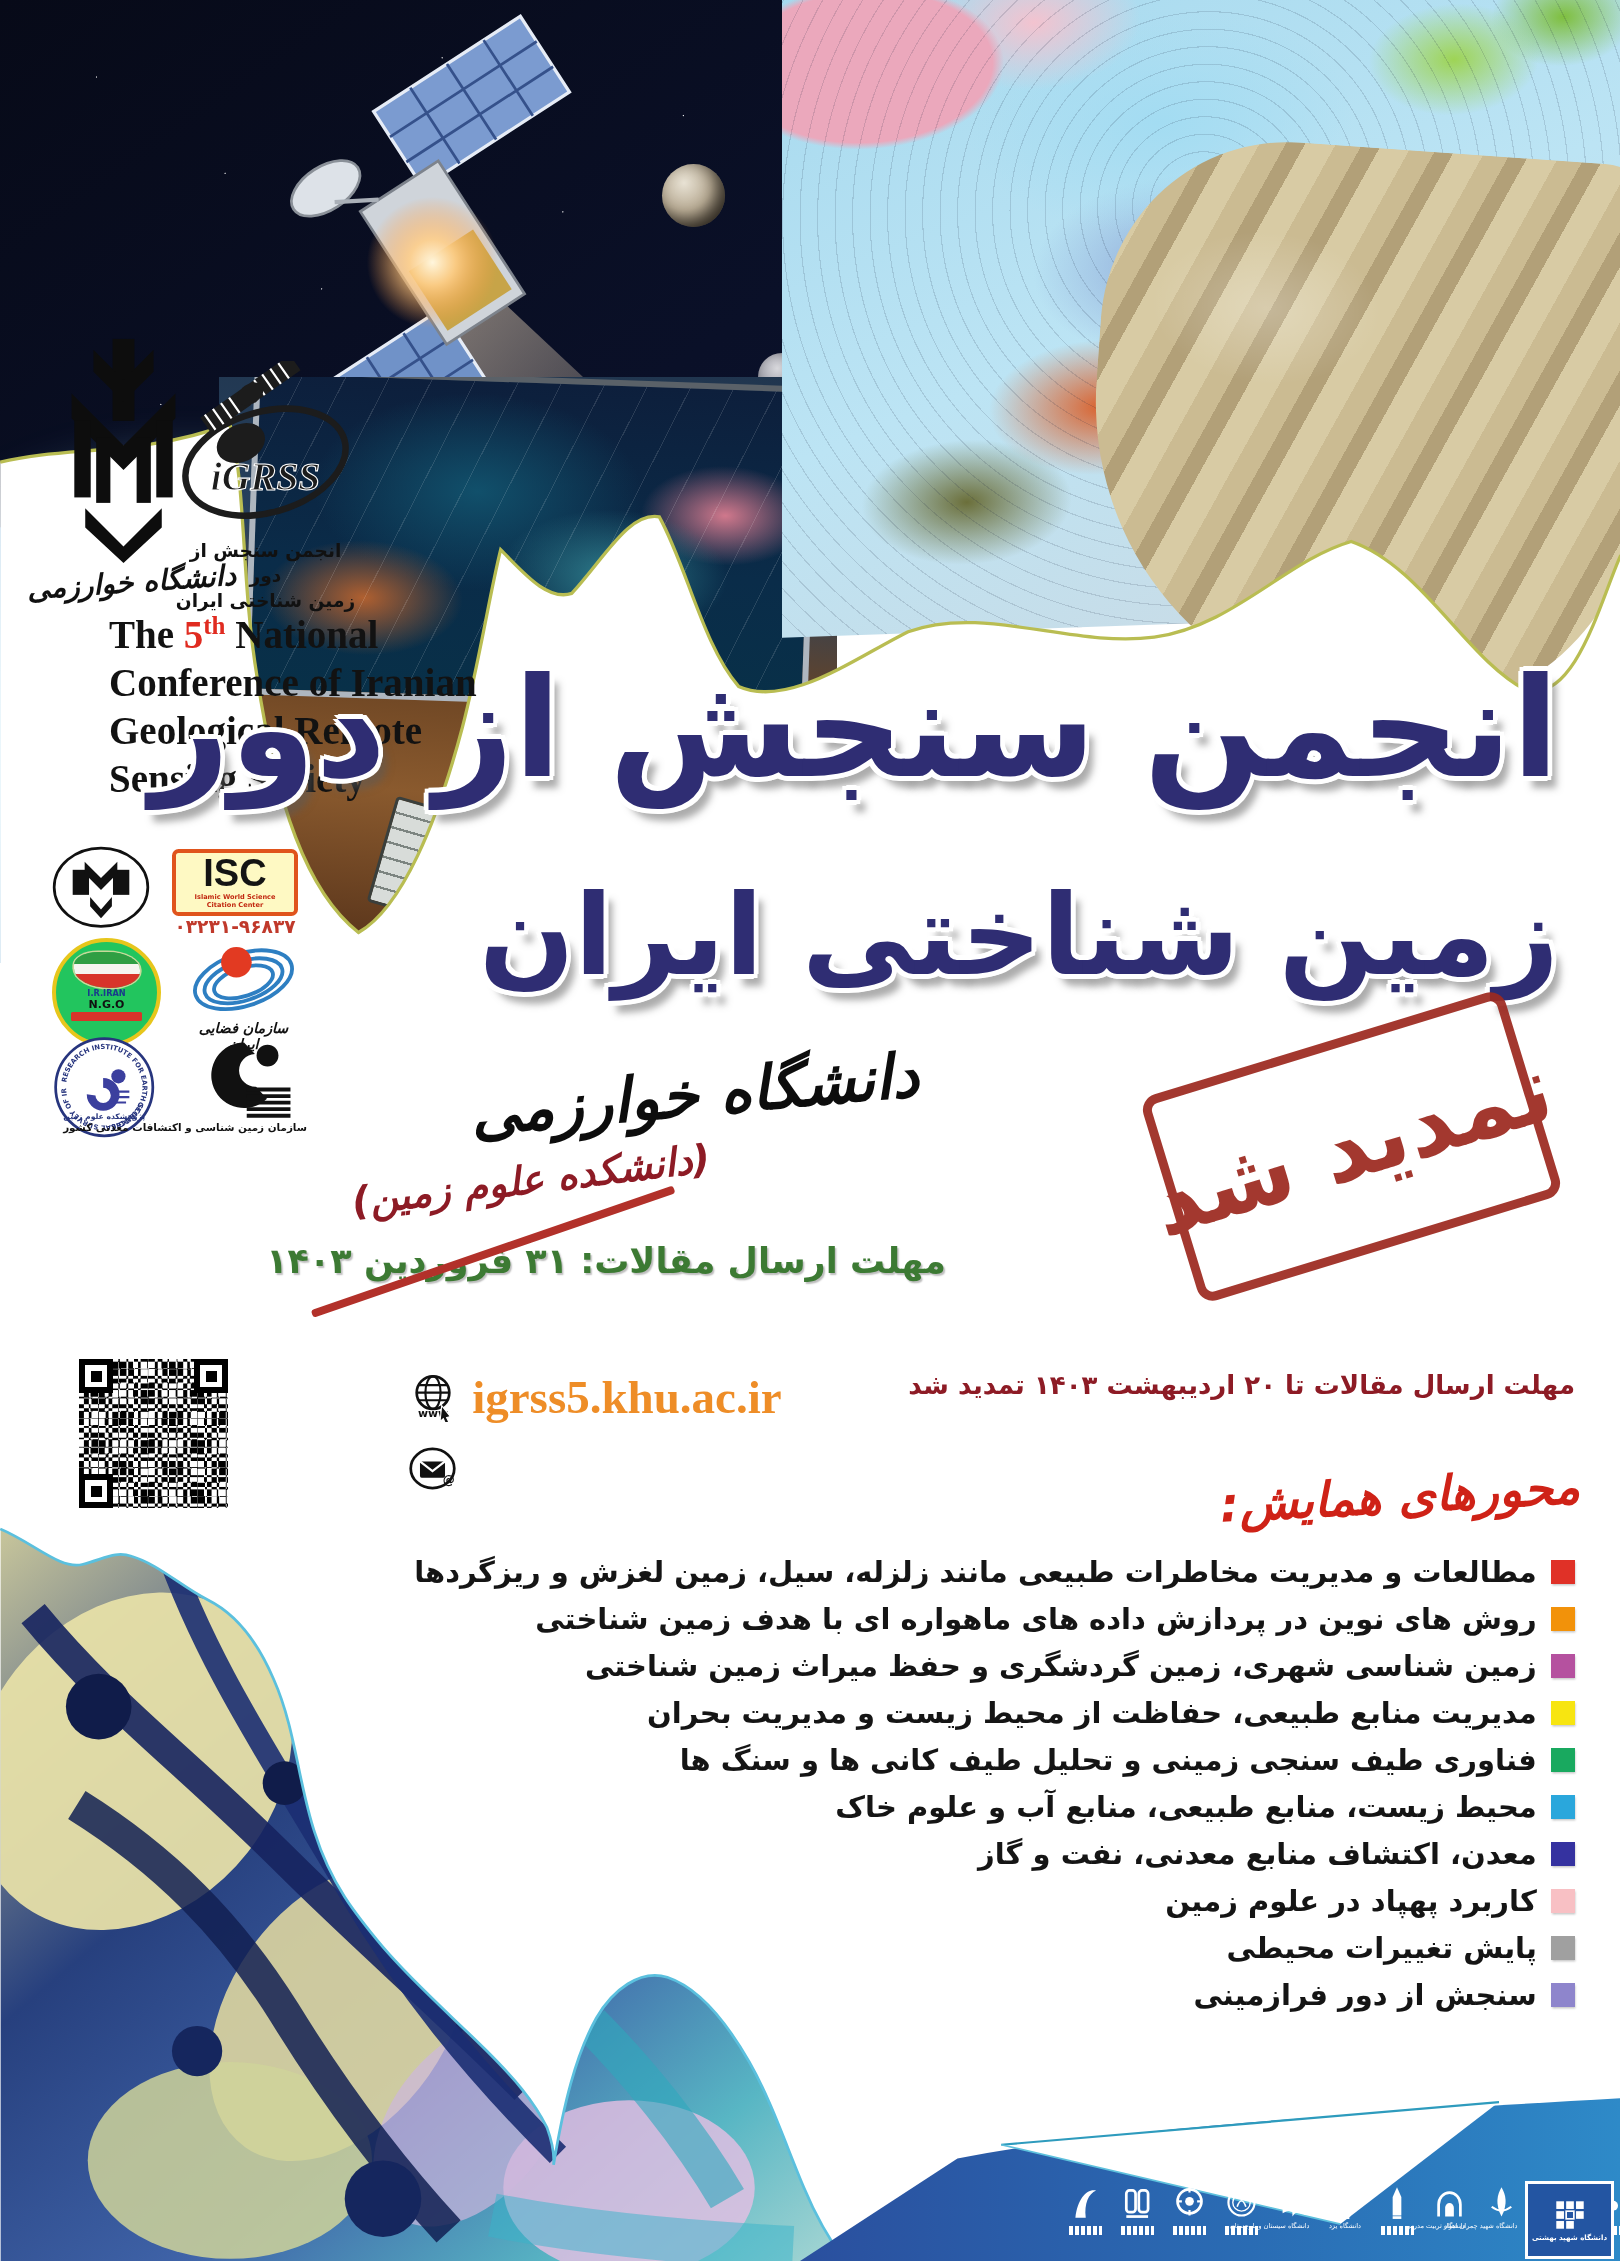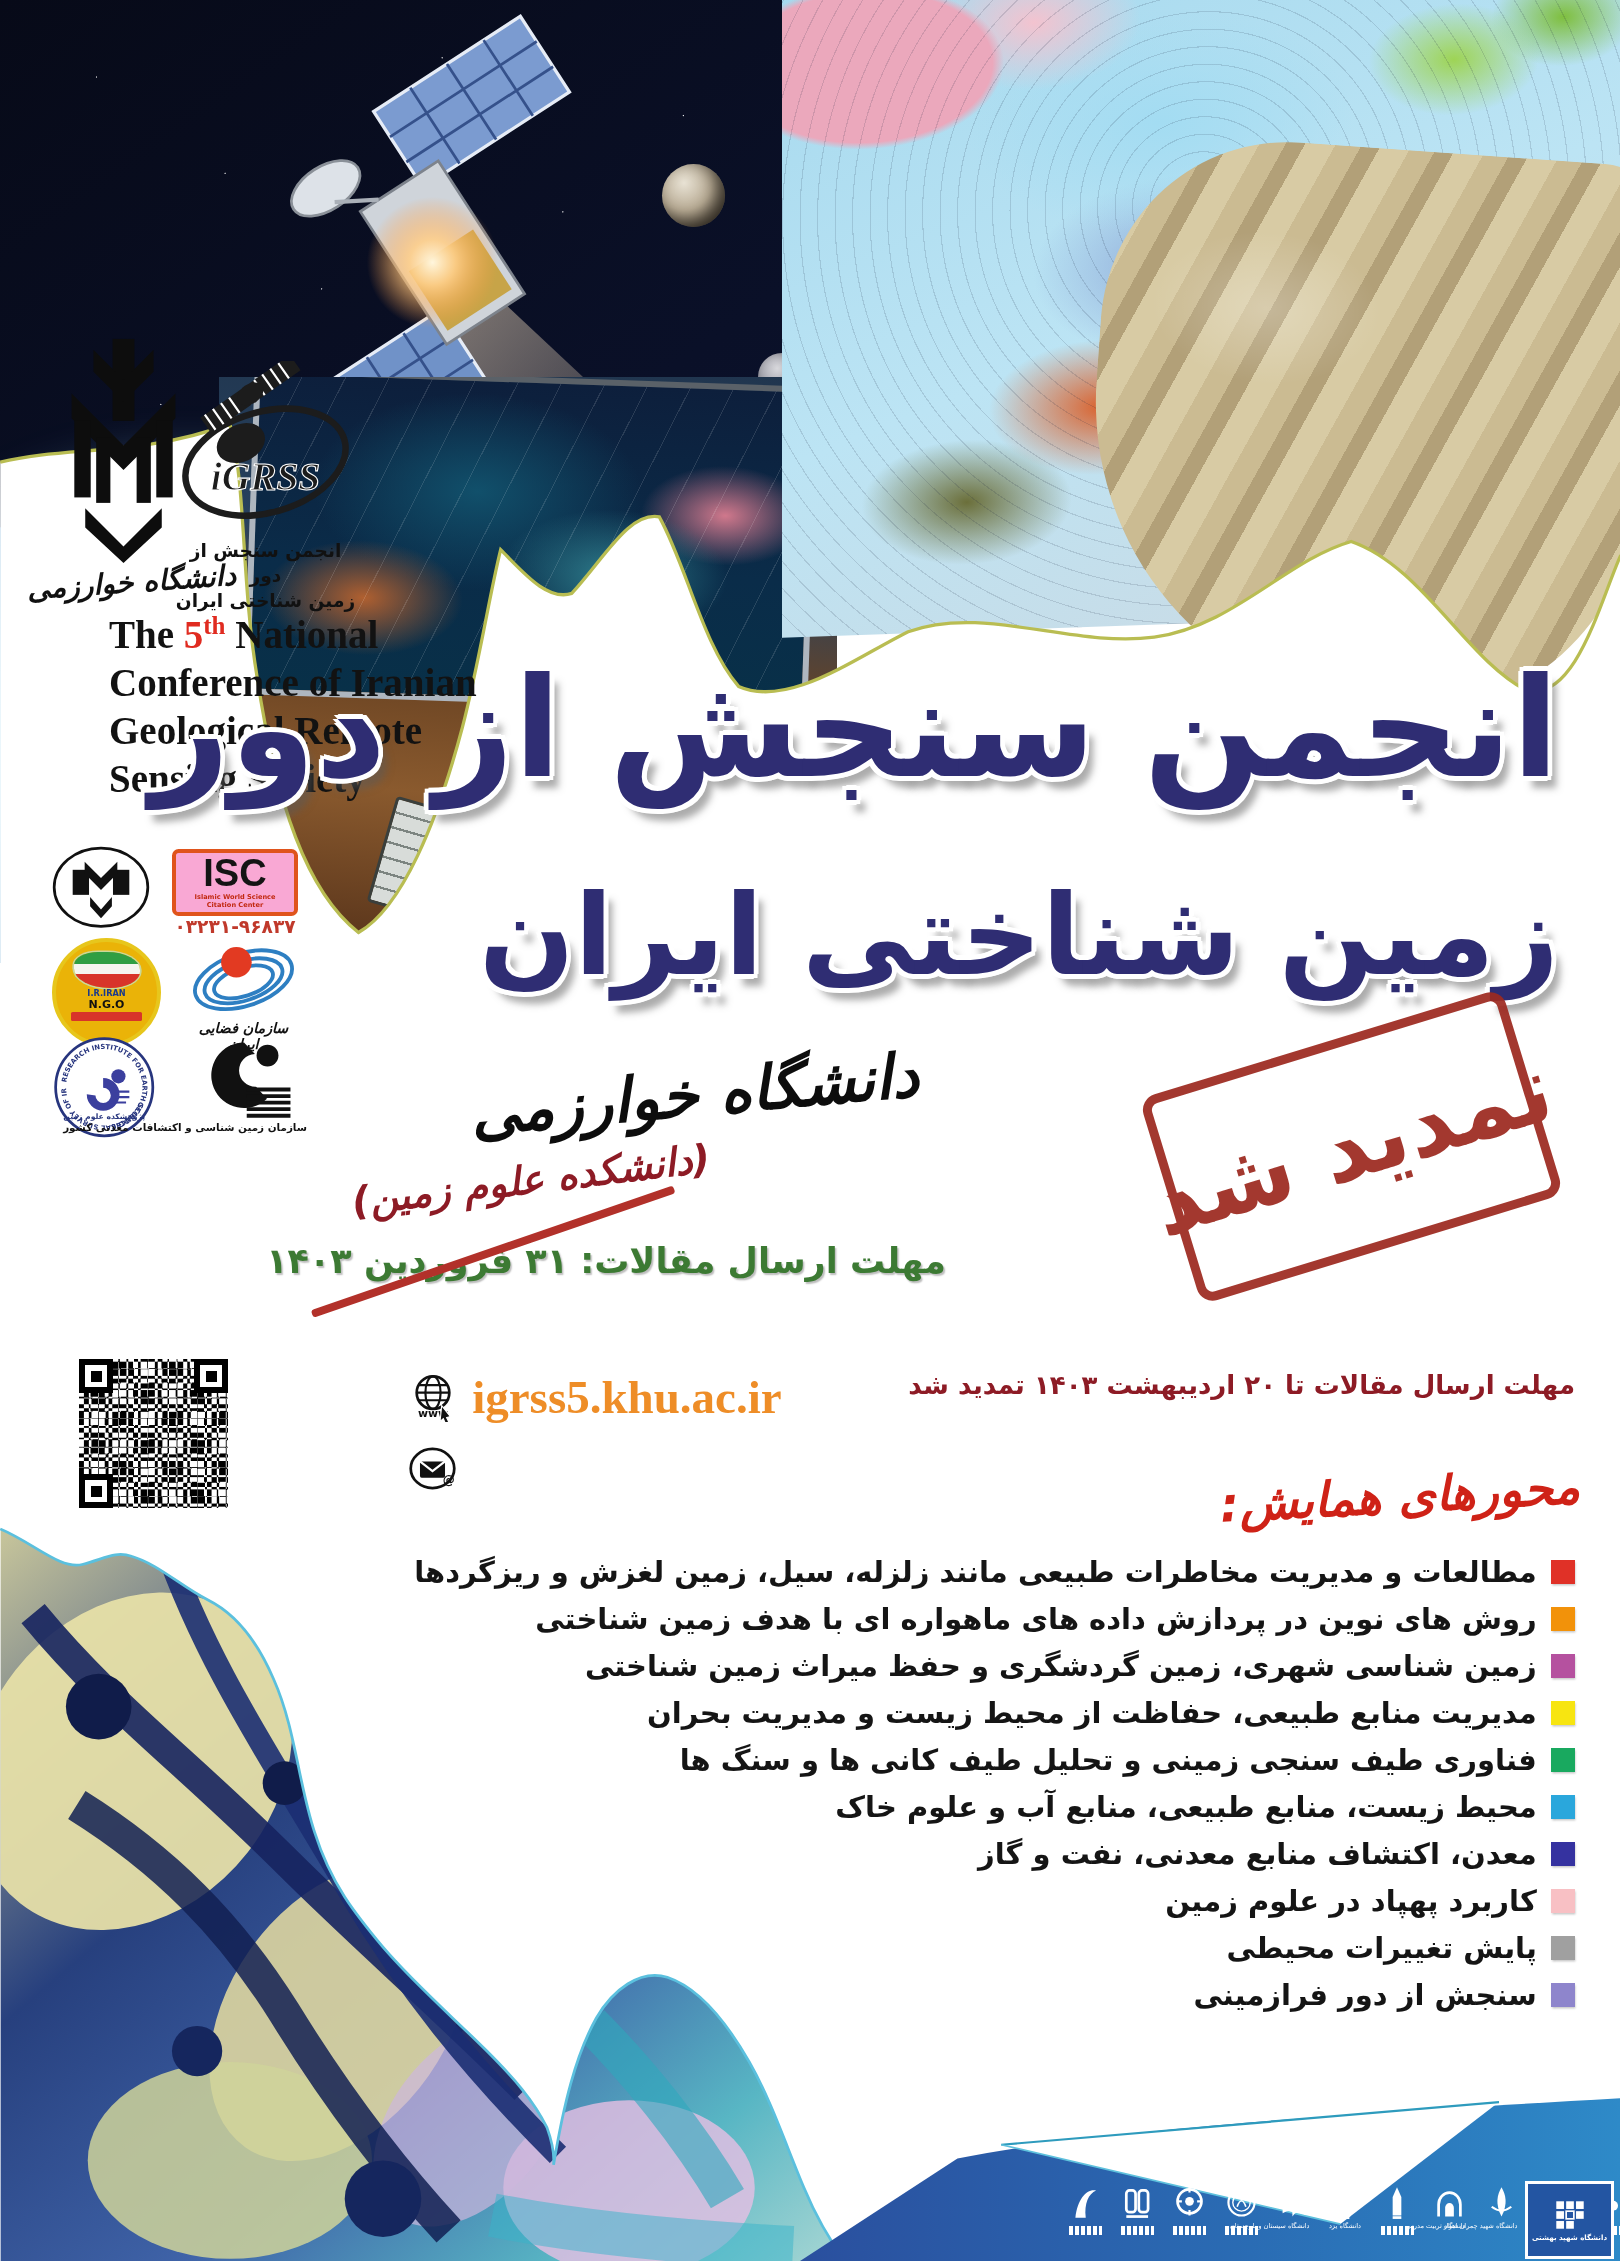--- a/index.html
+++ b/index.html
@@ -221,28 +221,28 @@
     <ellipse cx="90" cy="77" rx="86" ry="72" fill="#fff" stroke="#111" stroke-width="5"></ellipse>
     <g fill="#111">
       <rect x="38" y="45" width="30" height="46"></rect>
         <rect x="112" y="45" width="30" height="46"></rect>
       <path d="M60,30 L90,60 L120,30 L120,52 L90,82 L60,52 Z"></path>
       <path d="M70,95 L90,118 L110,95 L110,112 L90,134 L70,112 Z"></path>
     </g>
   </svg>
 
   <div class="abs" style="left:172px;top:849px;width:126px;text-align:center">
-    <div style="background:#f9a8d4;border:4.9px solid #e0541c;border-radius:6.6px;padding:1.1px 3.3px 3.3px 3.3px">
+    <div style="background:#fef9c3;border:4.9px solid #e0541c;border-radius:6.6px;padding:1.1px 3.3px 3.3px 3.3px">
       <div style="font-family:'Liberation Sans',sans-serif;font-weight:bold;font-size:38px;line-height:39px;color:#141414">ISC</div>
       <div style="font-size:6.6px;font-weight:bold;color:#c22a12">Islamic World Science Citation Center</div>
     </div>
     <div class="fa" style="font-size:18.6px;font-weight:bold;color:#c0392b;margin-top:0">۰۳۲۳۱-۹۶۸۳۷</div>
   </div>
 
-  <div class="abs" style="left:52px;top:938px;width:101px;height:101px;border-radius:50%;border:4.9px solid #e7c61c;background:#eab308;text-align:center">
+  <div class="abs" style="left:52px;top:938px;width:101px;height:101px;border-radius:50%;border:4.9px solid #e7c61c;background:#22c55e;text-align:center">
     <div style="width:66px;height:36px;margin:9.8px auto 0;border-radius:40% 55% 50% 60%;background:linear-gradient(180deg,#2f9e43 0 32%,#f5f5f0 32% 62%,#d8342a 62% 100%);box-shadow:0 0 0 1.6px #c9d89a"></div>
     <div style="font-size:8.2px;font-weight:bold;color:#1a3a8c">I.R.IRAN</div>
     <div style="font-size:11px;font-weight:bold;color:#111">N.G.O</div>
     <div style="width:71px;height:8.8px;margin:1.1px auto 0;background:#d8342a;border-radius:1.6px"></div>
   </div>
 
   <div class="abs" style="left:186px;top:936px;width:115px;text-align:center">
     <svg width="115" height="82" viewBox="0 0 210 150">
       <g fill="none" stroke="#2e7fc2" stroke-width="7">
         <ellipse cx="105" cy="80" rx="92" ry="48" transform="rotate(-18 105 80)"></ellipse>

